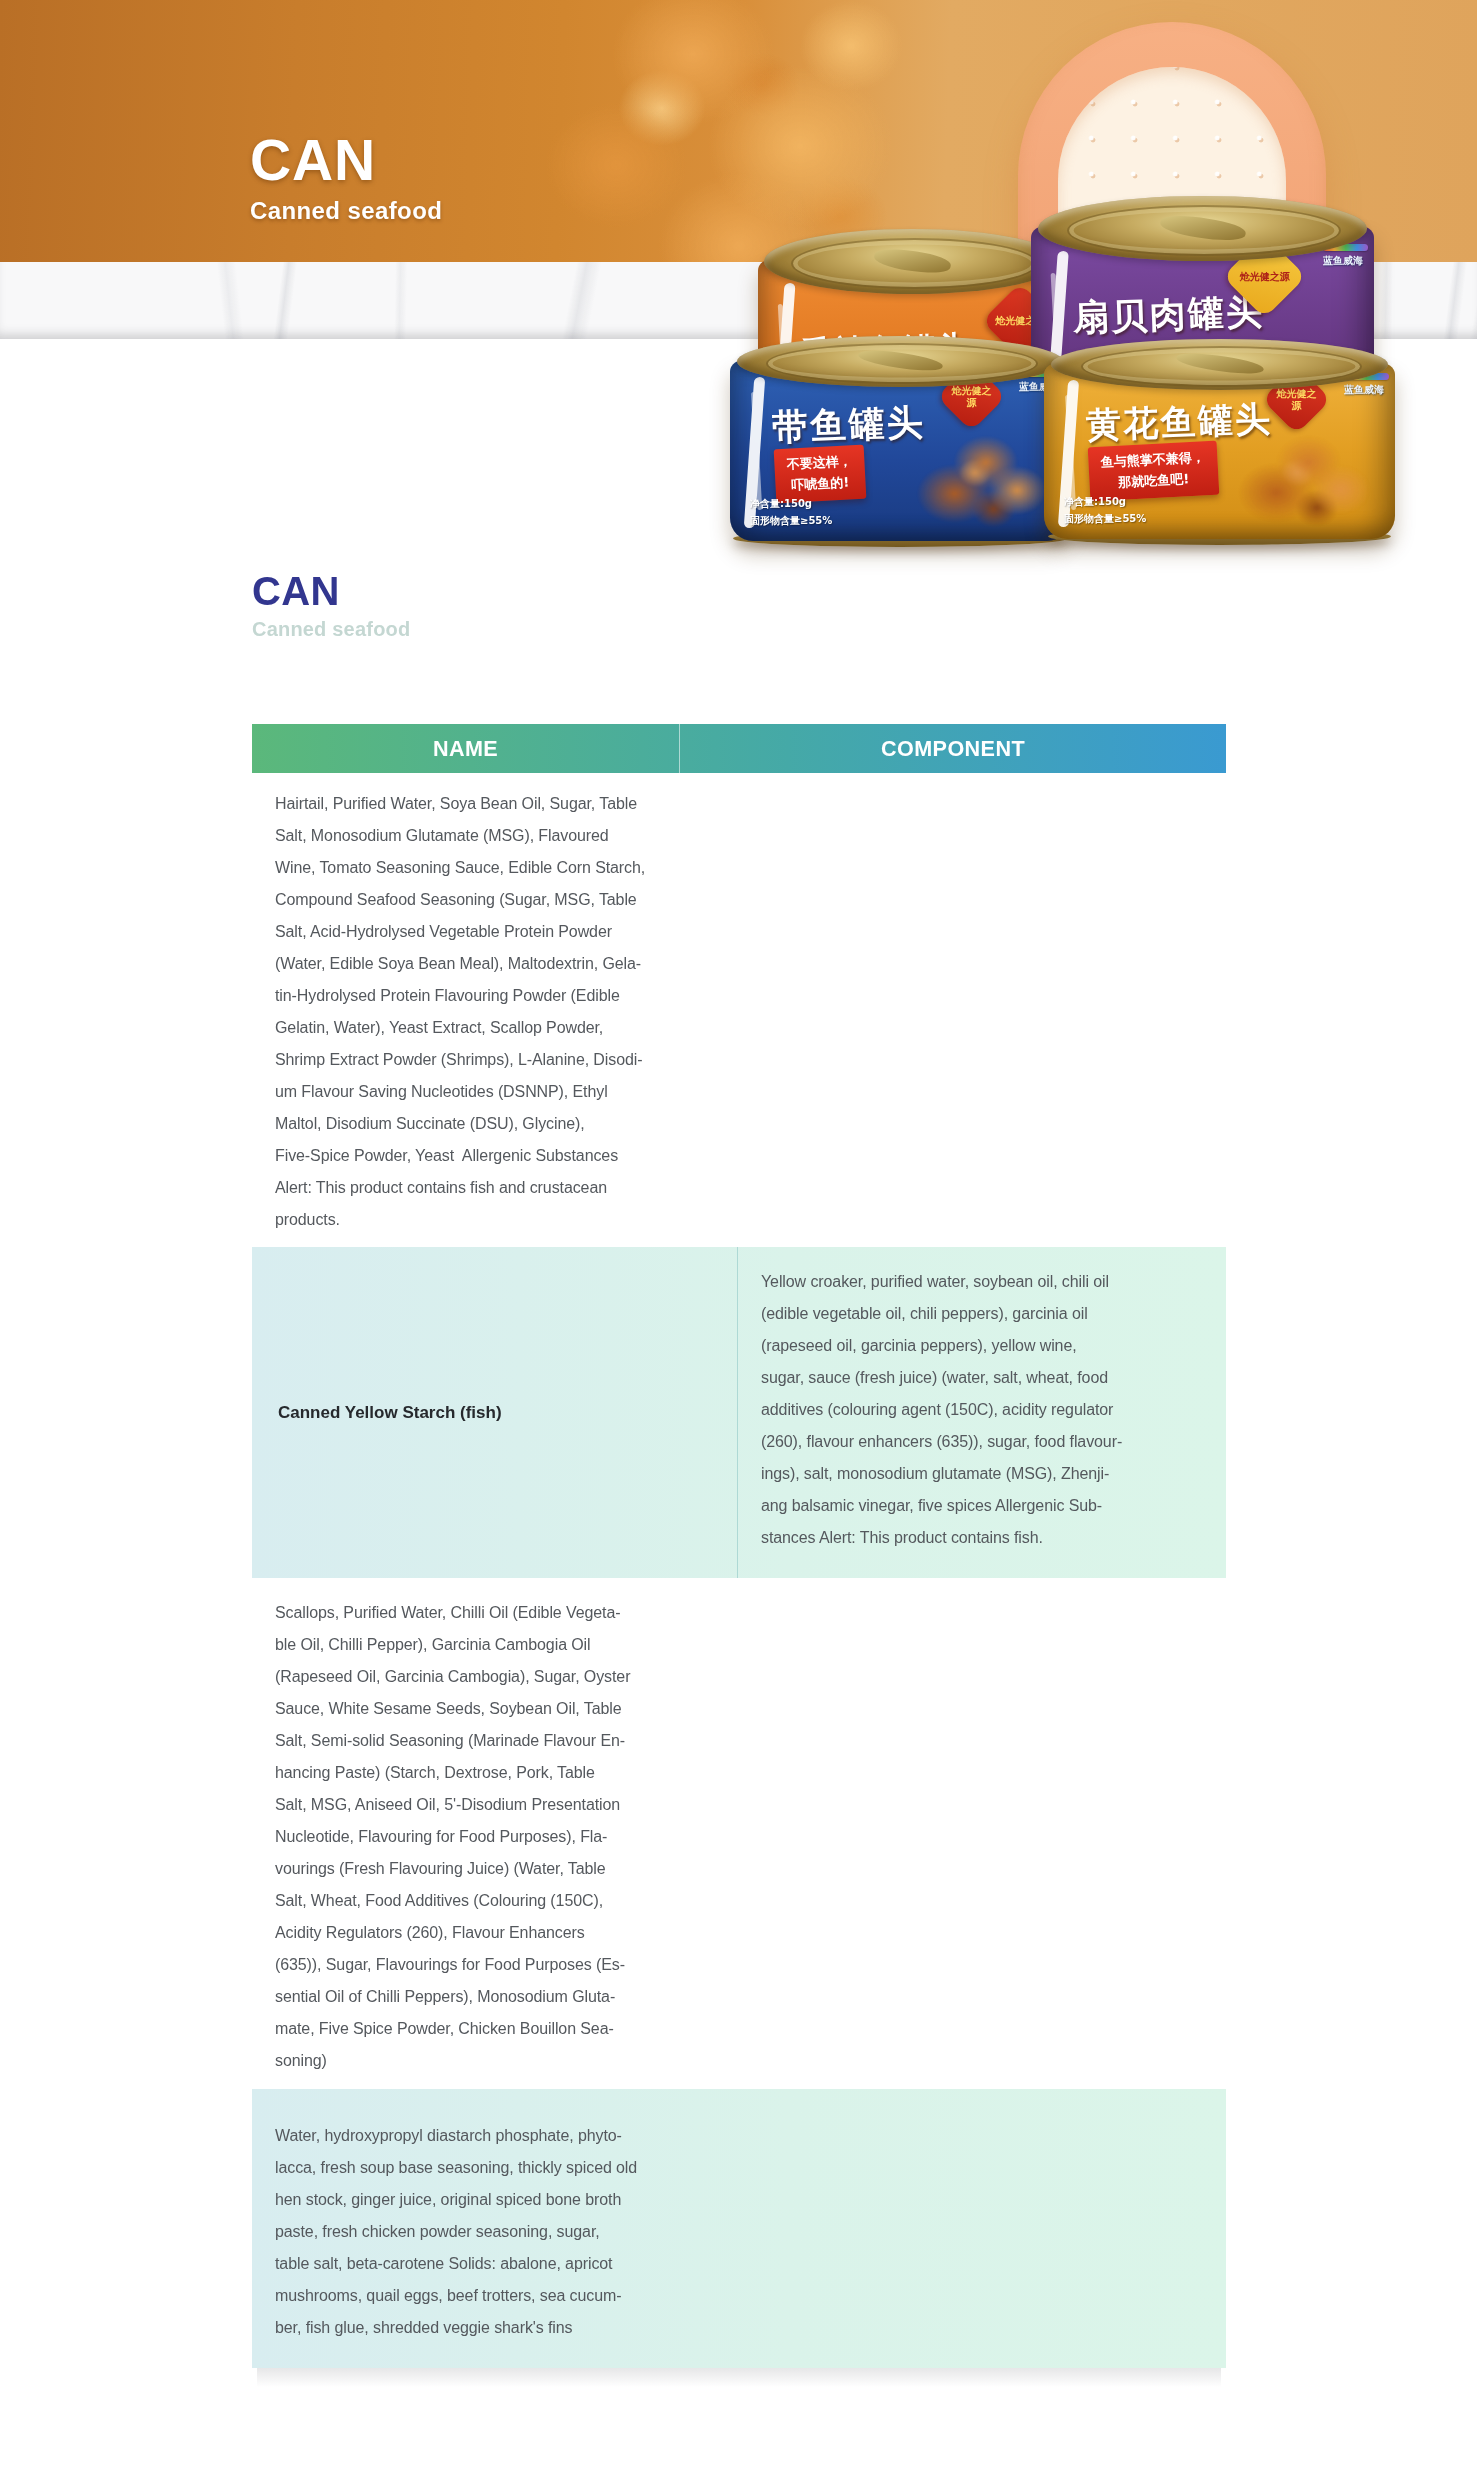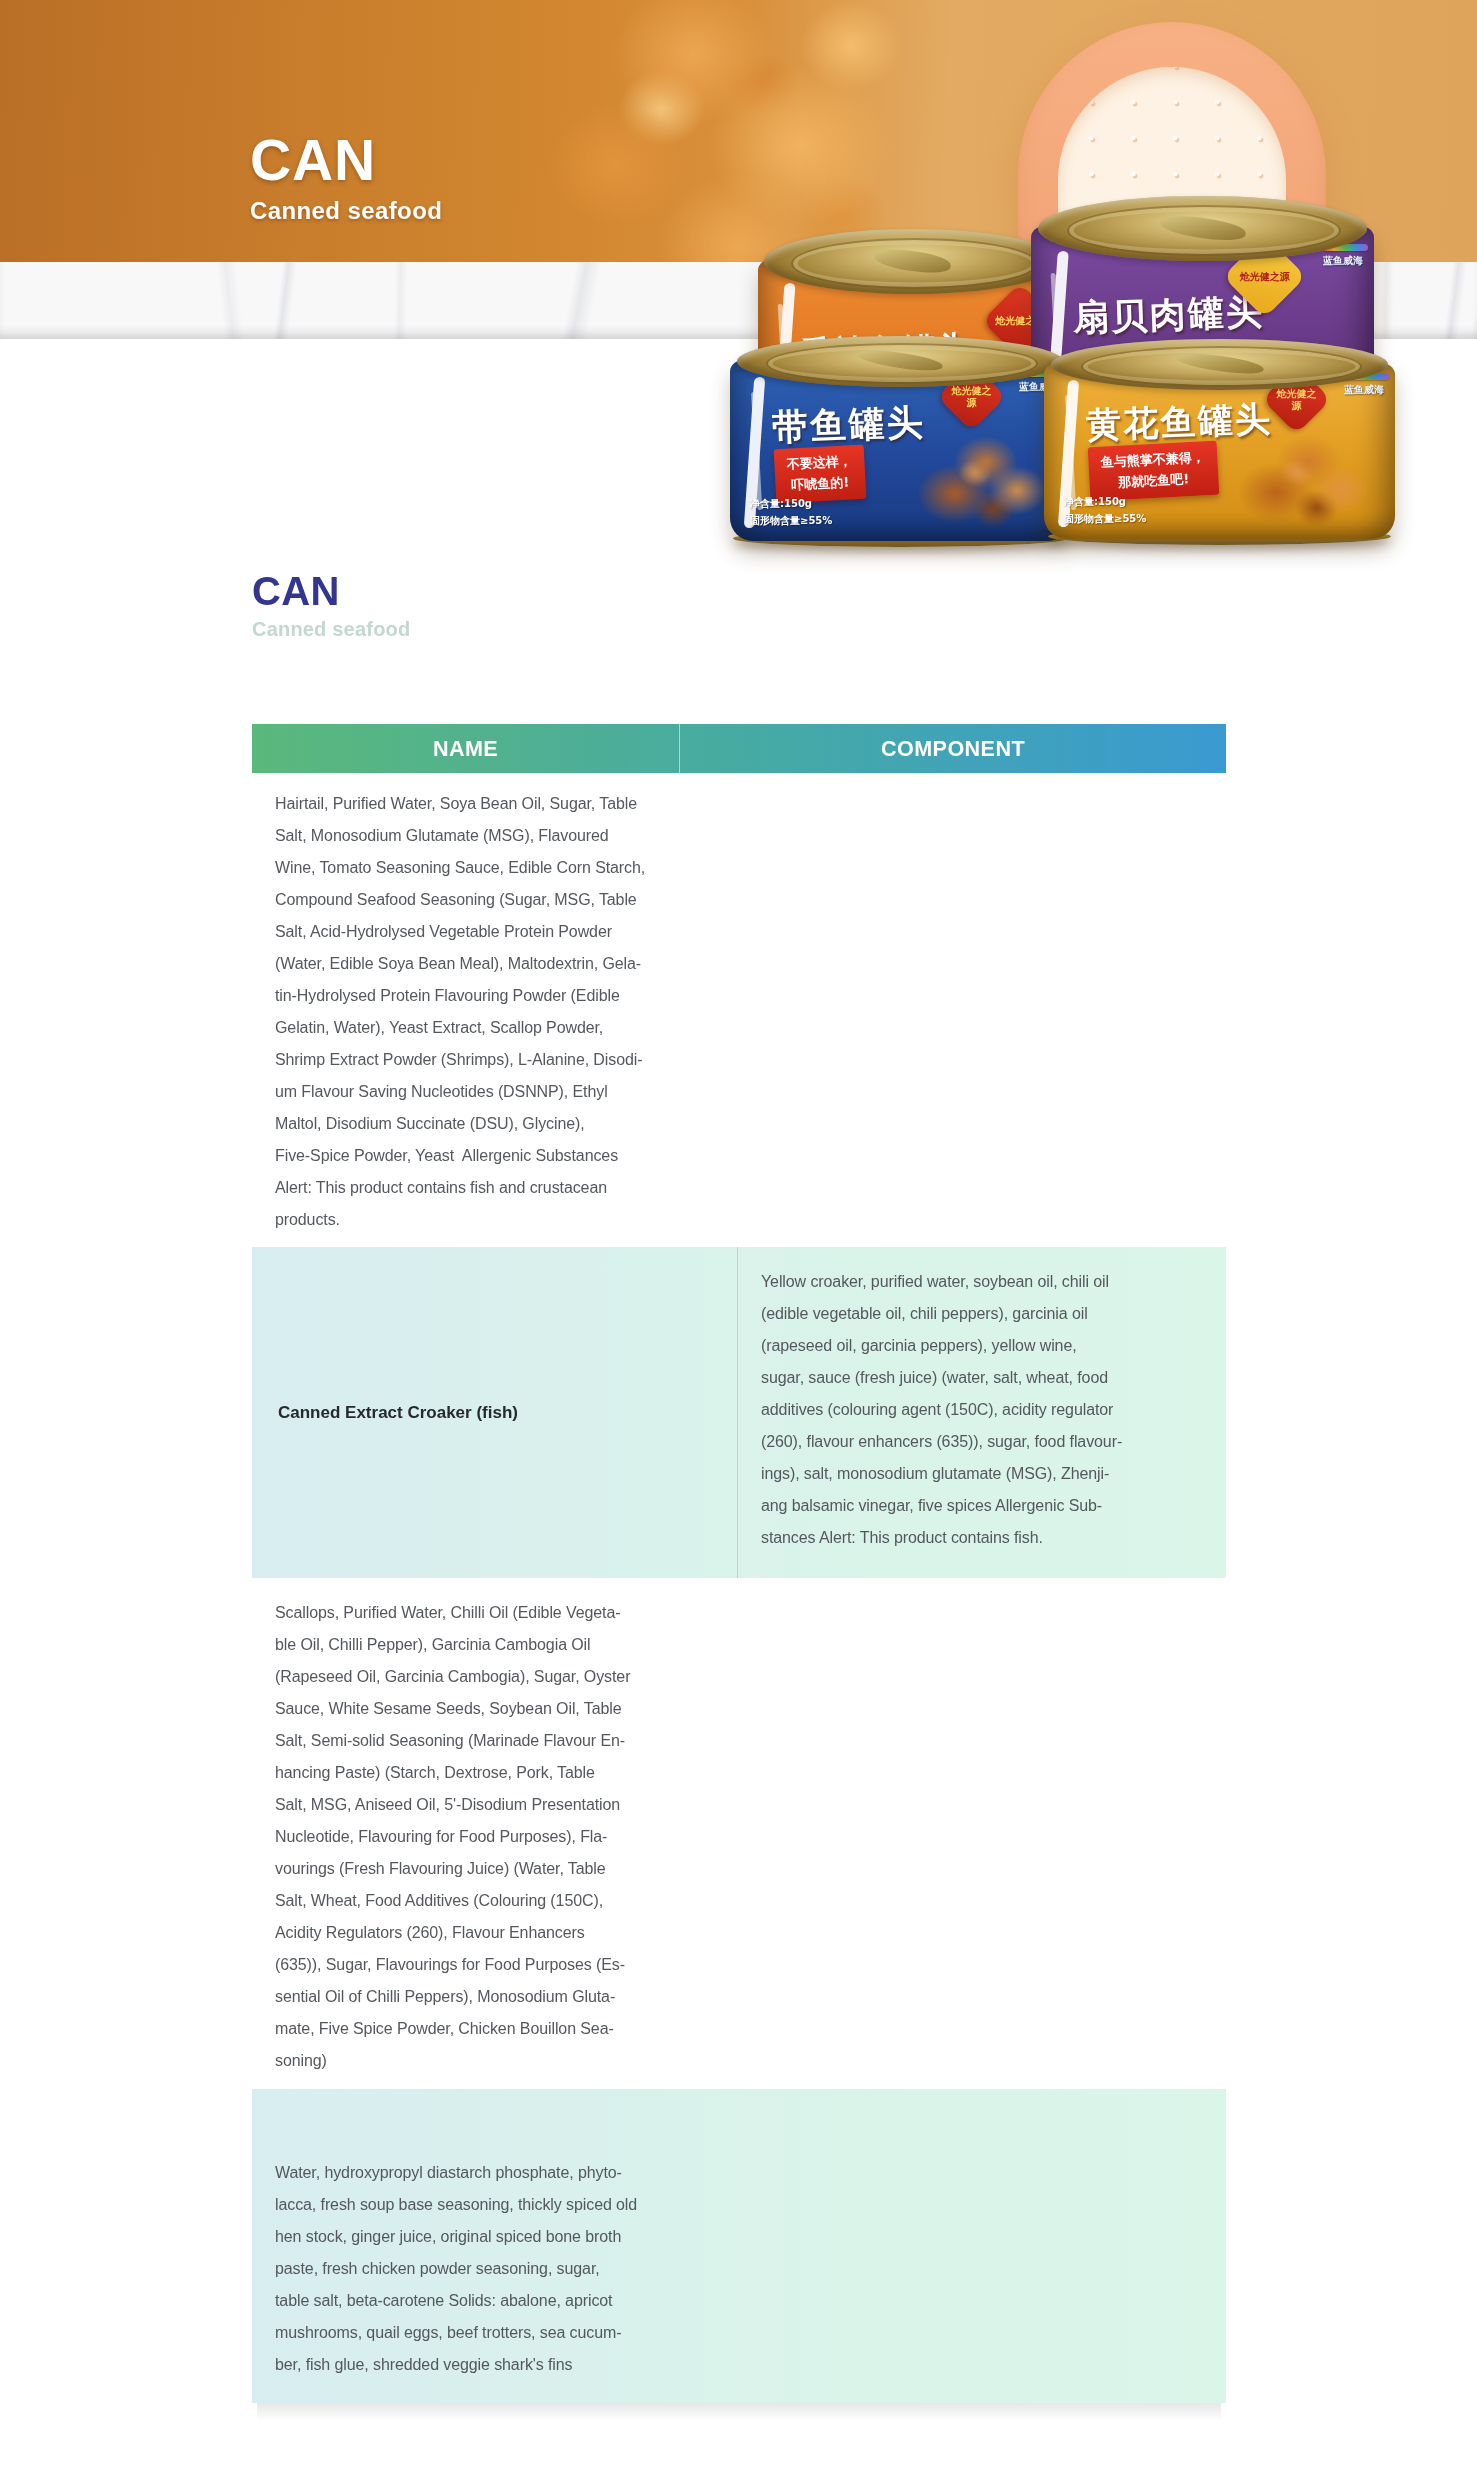--- a/index.html
+++ b/index.html
@@ -142,21 +142,21 @@
   .trow{display:flex;}
   .trow.alt{background:linear-gradient(90deg,#d8edf0 0%,#daf3ea 55%,#dbf5e9 100%);}
   .cell-name{width:486px;box-sizing:border-box;border-right:1.5px solid #aed9d5;
         display:flex;align-items:center;padding-left:26px;
         font-size:17px;font-weight:bold;color:#26292d;}
   .cell-comp{flex:1;box-sizing:border-box;padding:15.4px 21.6px 6.2px 23px;
         font-size:16px;line-height:32px;color:#54585d;white-space:pre-wrap;letter-spacing:-0.1px;}
   .r1{min-height:474px;} .r2{min-height:331px;} .r3{min-height:511px;} .r4{min-height:279px;}
   .r2 .cell-comp{padding-top:18.5px;padding-bottom:21.6px;}
   .r3 .cell-comp{padding-top:18.5px;padding-bottom:7.7px;}
-  .r4 .cell-comp{padding-top:31px;padding-bottom:21.6px;margin-top:37px;}
+  .r4 .cell-comp{padding-top:31px;padding-bottom:21.6px;}
 </style>
 </head>
 <body>
 
 <div class="page">
 
   <header class="hero">
     <div class="hero-photo"></div>
     <div class="hero-text">
       <h1 class="hero-title">CAN</h1>
@@ -264,21 +264,21 @@
 tin-Hydrolysed Protein Flavouring Powder (Edible
 Gelatin, Water), Yeast Extract, Scallop Powder,
 Shrimp Extract Powder (Shrimps), L-Alanine, Disodi-
 um Flavour Saving Nucleotides (DSNNP), Ethyl
 Maltol, Disodium Succinate (DSU), Glycine),
 Five-Spice Powder, Yeast  Allergenic Substances
 Alert: This product contains fish and crustacean
 products.</div>
     </div>
     <div class="trow r2 alt">
-      <div class="cell-name">Canned Extract Croaker (fish)</div>
+      <div class="cell-name">Canned Yellow Starch (fish)</div>
       <div class="cell-comp">Yellow croaker, purified water, soybean oil, chili oil
 (edible vegetable oil, chili peppers), garcinia oil
 (rapeseed oil, garcinia peppers), yellow wine,
 sugar, sauce (fresh juice) (water, salt, wheat, food
 additives (colouring agent (150C), acidity regulator
 (260), flavour enhancers (635)), sugar, food flavour-
 ings), salt, monosodium glutamate (MSG), Zhenji-
 ang balsamic vinegar, five spices Allergenic Sub-
 stances Alert: This product contains fish.</div>
     </div>

